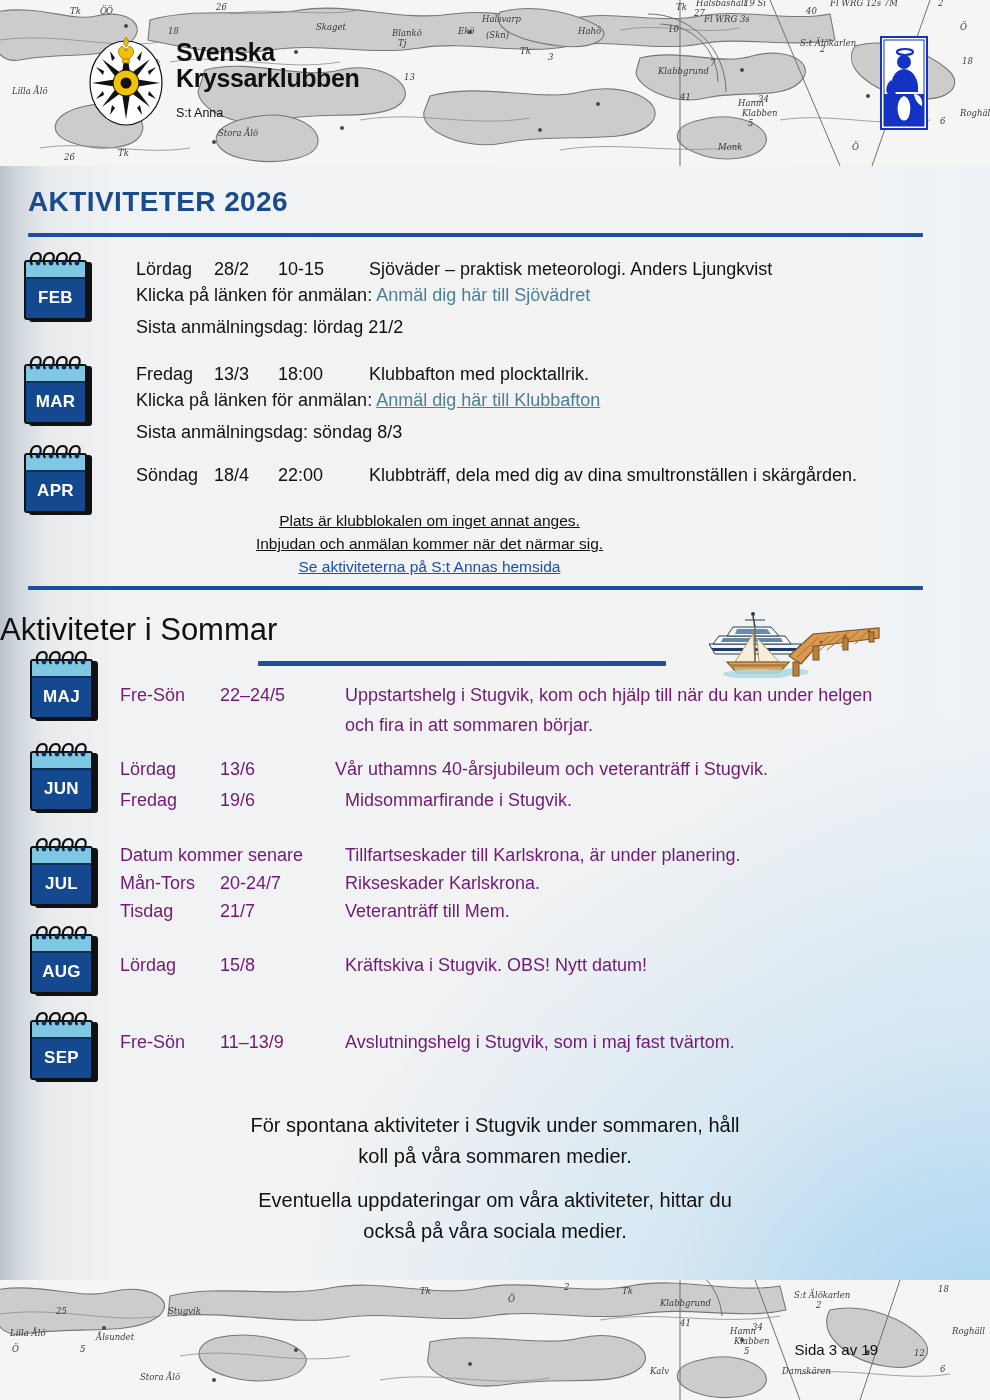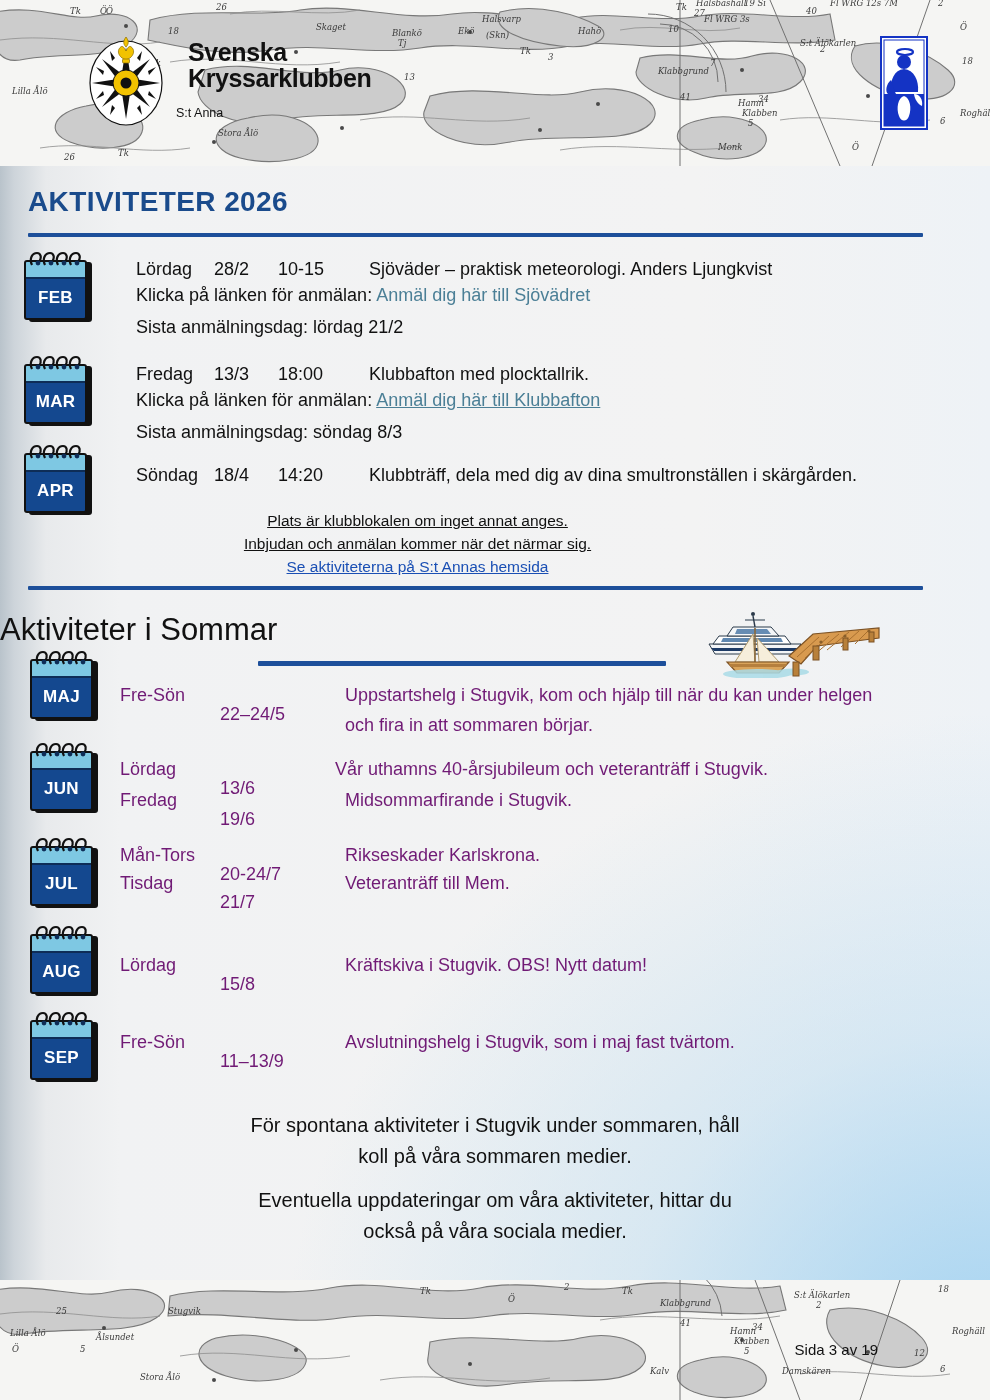--- a/index.html
+++ b/index.html
@@ -25,21 +25,20 @@
   
   .logo-wrap{
     position:absolute;left:88px;top:33px;
     display:flex;align-items:center;gap:12px;z-index:6;
   }
   .compass{width:76px;height:94px;position:relative;flex:none;}
   .logo-text{line-height:1.0;}
   .logo-l1,.logo-l2{
     font-weight:bold;color:#111;font-size:25px;letter-spacing:-.4px;
     display:block;
-    margin-left:12px;
   }
   .logo-l2{margin-top:1px;}
   .logo-l3{display:block;font-size:12.5px;color:#111;margin-top:16px;}
 
   
   .badge{
     position:absolute;right:62px;top:36px;width:48px;height:94px;z-index:6;
   }
 
   
@@ -92,25 +91,25 @@
 
   
   .ev{position:absolute;color:#111;font-size:18px;line-height:26px;}
   .ev .ln{white-space:nowrap;}
   .lnk{color:#4b7f96;text-decoration:none;}
   .lnk.ul{text-decoration:underline;}
 
   
   .row{position:absolute;color:#701a75;font-size:18px;line-height:30px;}
   .row .day{position:absolute;left:0;white-space:nowrap;}
-  .row .date{position:absolute;white-space:nowrap;margin-top:19px;}
+  .row .date{position:absolute;white-space:nowrap;}
   .row .desc{position:absolute;}
 
   .notes{
-    position:absolute;left:4px;width:827px;text-align:center;
+    position:absolute;left:16px;width:827px;text-align:center;
     font-size:15.5px;line-height:23px;color:#111;
   }
   .notes .n{text-decoration:underline;display:block;}
   .notes .n.blue{color:#1a4fb4;}
 
   .sommar-h{
     position:absolute;left:0;width:816px;text-align:left;
     font-size:31px;color:#111;top:612px;
   }
   .boat{position:absolute;left:693px;top:600px;width:190px;height:78px;}
@@ -372,21 +371,21 @@
           <circle cx="11" cy="14" r="2.4"></circle>
           <circle cx="24" cy="14" r="2.4"></circle>
           <circle cx="37" cy="14" r="2.4"></circle>
           <circle cx="50" cy="14" r="2.4"></circle>
         </g>
     </svg>
   </div>
 
   <div class="ev" style="left:136px;top:462px;">
     <div class="ln">
-      <span style="display:inline-block;width:78px">Söndag</span><span style="display:inline-block;width:64px">18/4</span><span style="display:inline-block;width:91px">14:20</span><span>Klubbträff, dela med dig av dina smultronställen i skärgården.</span>
+      <span style="display:inline-block;width:78px">Söndag</span><span style="display:inline-block;width:64px">18/4</span><span style="display:inline-block;width:91px">22:00</span><span>Klubbträff, dela med dig av dina smultronställen i skärgården.</span>
     </div>
   </div>
 
   <div class="notes" style="top:509px;">
     <span class="n">Plats är klubblokalen om inget annat anges.</span>
     <span class="n">Inbjudan och anmälan kommer när det närmar sig.</span>
     <a class="n blue" href="#">Se aktiviteterna på S:t Annas hemsida</a>
   </div>
 
   <div class="rule mid-rule"></div>
@@ -528,20 +527,24 @@
       </g>
       <g fill="#0e2d57">
           <circle cx="11" cy="14" r="2.4"></circle>
           <circle cx="24" cy="14" r="2.4"></circle>
           <circle cx="37" cy="14" r="2.4"></circle>
           <circle cx="50" cy="14" r="2.4"></circle>
         </g>
     </svg>
   </div>
   <div class="row" style="left:120px;top:840px;width:860px;">
+    <div style="position:relative;height:28px">
+      <span class="day">Datum kommer senare</span>
+      <span class="desc" style="left:225px">Tillfartseskader till Karlskrona, är under planering.</span>
+    </div>
     <div style="position:relative;height:28px">
       <span class="day">Mån-Tors</span>
       <span class="date" style="left:100px">20-24/7</span>
       <span class="desc" style="left:225px">Rikseskader Karlskrona.</span>
     </div>
     <div style="position:relative;height:28px">
       <span class="day">Tisdag</span>
       <span class="date" style="left:100px">21/7</span>
       <span class="desc" style="left:225px">Veteranträff till Mem.</span>
     </div>

